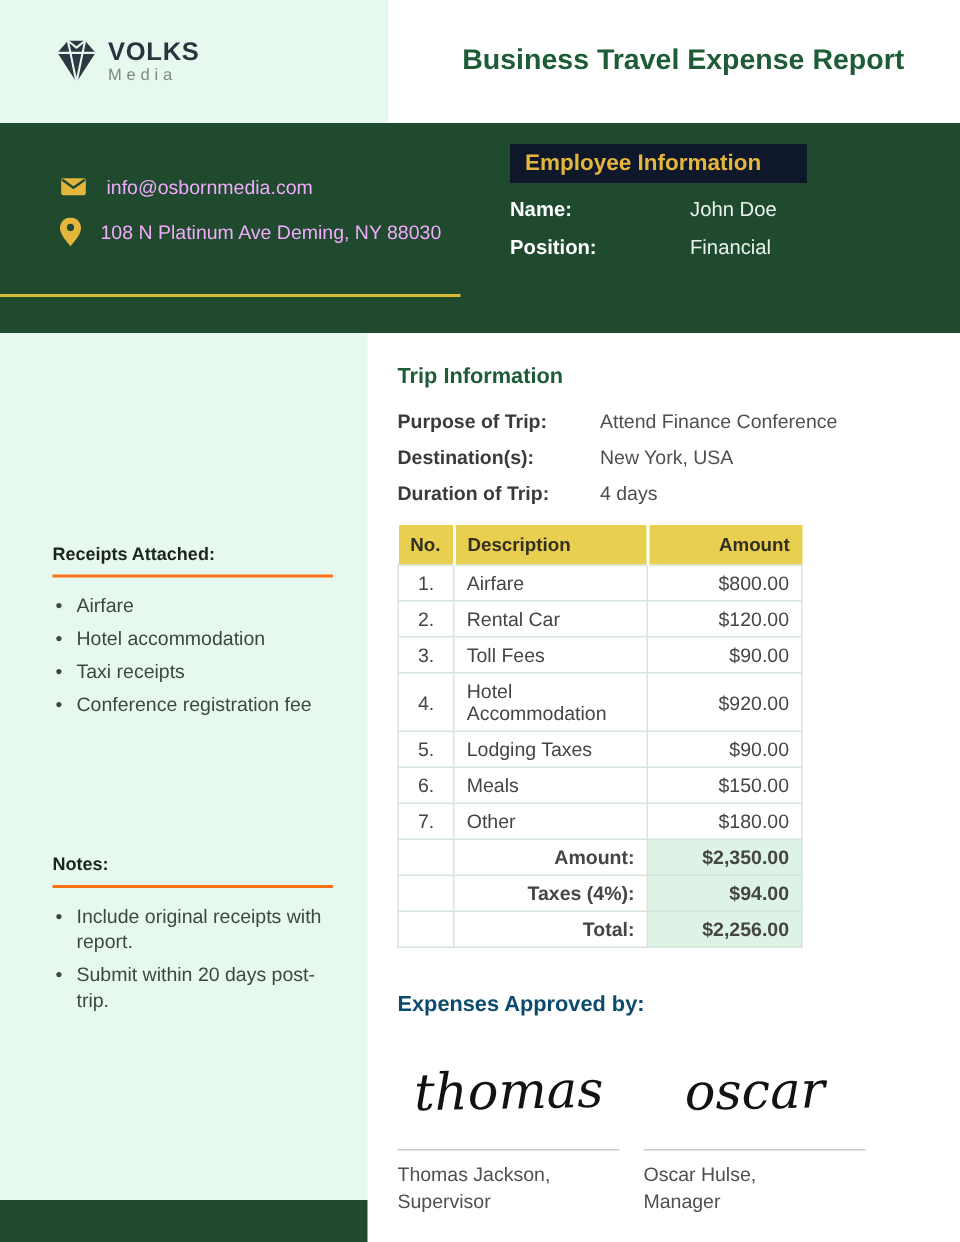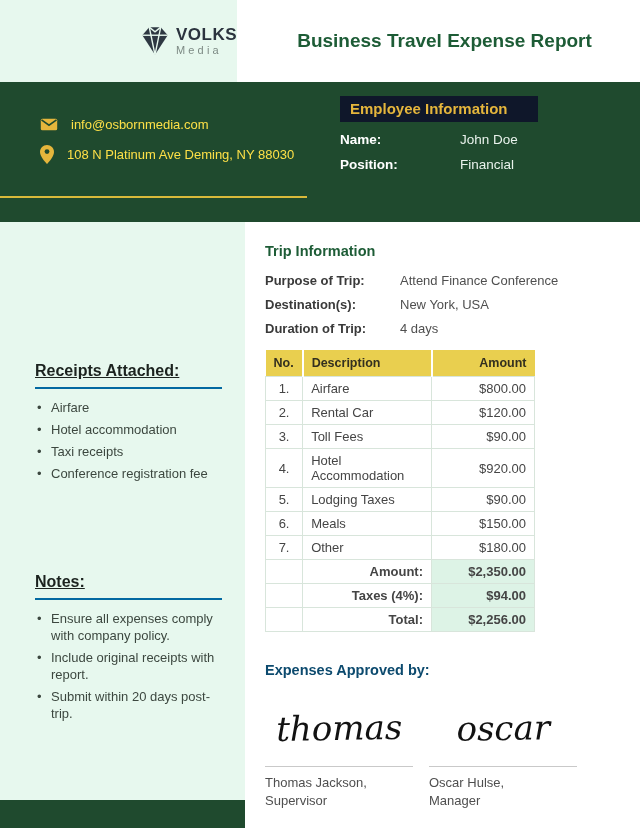--- a/index.html
+++ b/index.html
@@ -2,45 +2,45 @@
 <html><head>
 <meta charset="utf-8">
 <style>
   * { margin:0; padding:0; box-sizing:border-box; }
   html,body { width:640px; }
   body { font-family:"Liberation Sans", sans-serif; background:#ffffff; }
   .page { position:relative; width:640px; height:828px; background:#ffffff; overflow:hidden; }
 
   
   .top-row { display:flex; height:82px; }
-  .logo-block { width:237px; background:#e7f8ee; display:flex; align-items:center; padding-left:37px;justify-content:flex-end; }
+  .logo-block { width:259px; background:#e7f8ee; display:flex; align-items:center; padding-left:37px; }
   .logo { display:flex; align-items:center; gap:7px; }
   .gem { width:28px; height:30px; }
   .brand-text .brand-name { font-size:17px; font-weight:bold; color:#2b333e; letter-spacing:0.5px; line-height:1.05; }
   .brand-text .brand-sub { font-size:11px; color:#7d8a84; letter-spacing:3.2px; }
   .title-block { flex:1; display:flex; align-items:center; justify-content:center; padding-left:12px; }
   .page-title { font-size:19px; font-weight:bold; color:#1d5c36; }
 
   
   .band { display:flex; height:140px; background:#1f4a2e; }
   .band-left { width:307px; position:relative; padding:35px 0 0 40px; }
   .contact-row { display:flex; align-items:center; gap:13px; margin-bottom:13px; }
-  .contact-row .ctxt { color:#fde047; font-size:13px; }
+  .contact-row .ctxt { color:#f0abfc; font-size:13px; }
   .gold-line { position:absolute; left:0; bottom:24px; width:307px; height:2px; background:#d8b93a; }
   .band-right { flex:1; padding:14px 0 0 33px; }
   .emp-heading { display:inline-block; background:#0f172a; color:#e5b63c; font-weight:bold; font-size:15px; padding:4px 30px 5px 10px; }
   .emp-fields { margin-top:10px; }
   .emp-row { display:flex; margin-bottom:10px; }
   .emp-row .lbl { width:120px; color:#ffffff; font-weight:bold; font-size:13.5px; }
   .emp-row .val { color:#e9f2ec; font-size:13.5px; }
 
   
   .main { display:flex; height:578px; }
   .sidebar { width:245px; background:#e7f8ee; padding:140px 23px 0 35px; }
-  .side-heading { font-size:16px; font-weight:bold; color:#1c231f; padding-bottom:7px; border-bottom:2px solid #0369a1; margin-bottom:10px;text-decoration:underline; }
+  .side-heading { font-size:12px; font-weight:bold; color:#1c231f; padding-bottom:7px; border-bottom:2px solid #f97316; margin-bottom:10px; }
   .side-list { list-style:none; font-size:13px; color:#3c473f; }
   .side-list li { position:relative; padding-left:16px; margin-bottom:5px; line-height:1.32; }
   .side-list li::before { content:"•"; position:absolute; left:2px; color:#3c473f; }
   .notes-section { margin-top:90px; }
 
   .content { flex:1; padding:21px 0 0 20px; }
   .trip-heading { font-size:14.5px; font-weight:bold; color:#1d5c36; margin-bottom:14px; }
   .trip-row { display:flex; font-size:13px; margin-bottom:9px; }
   .trip-row .lbl { width:135px; font-weight:bold; color:#3a3a3a; }
   .trip-row .val { color:#4f4f4f; }
@@ -135,21 +135,20 @@
         <ul class="side-list">
           <li>Airfare</li>
           <li>Hotel accommodation</li>
           <li>Taxi receipts</li>
           <li>Conference registration fee</li>
         </ul>
       </div>
       <div class="notes-section">
         <div class="side-heading">Notes:</div>
         <ul class="side-list">
-          <li>Ensure all expenses comply with company policy.</li>
           <li>Include original receipts with report.</li>
           <li>Submit within 20 days post-trip.</li>
         </ul>
       </div>
     </div>
 
     <div class="content">
       <div class="trip-section">
         <div class="trip-heading">Trip Information</div>
         <div class="trip-row">

